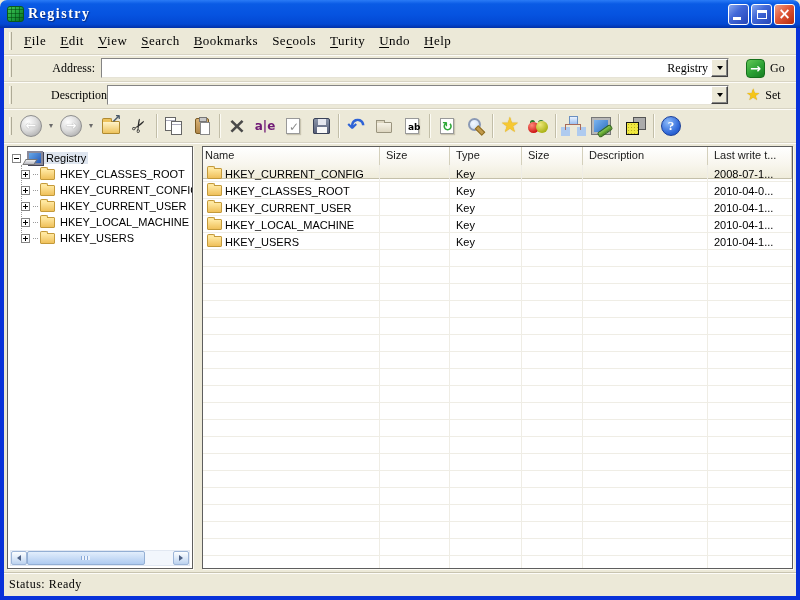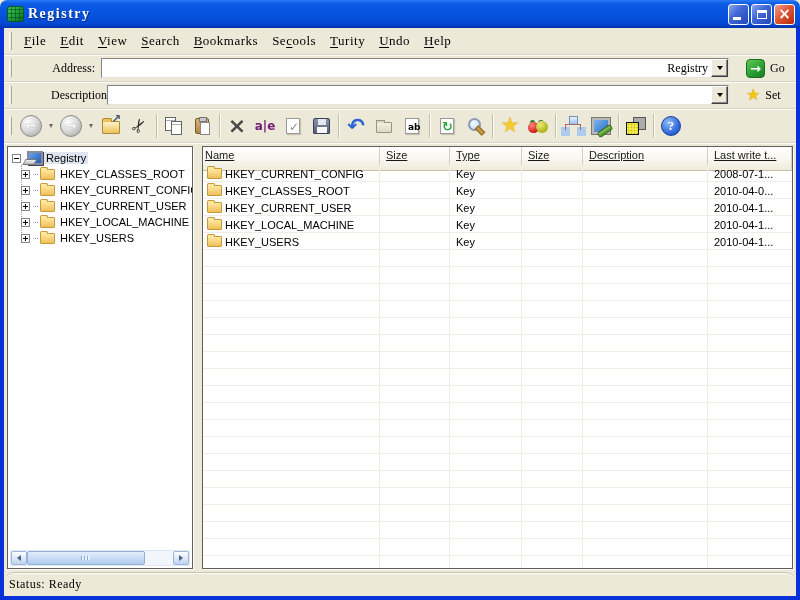--- a/index.html
+++ b/index.html
@@ -161,39 +161,39 @@
   .sb-right i{width:0;height:0;border-top:3px solid transparent;border-bottom:3px solid transparent;border-left:4px solid #4D6185;}
   .sb-track{flex:1;position:relative;}
   .sb-thumb{position:absolute;left:0;top:0;bottom:0;width:118px;border:1px solid #93AFD4;border-radius:2px;
     background:linear-gradient(#E2EEFC,#AFCBF0);}
   .sb-thumb::after{content:"";position:absolute;left:50%;top:4px;bottom:4px;width:9px;margin-left:-5px;
     background:repeating-linear-gradient(90deg,#89A9D8 0 1px,#EAF2FC 1px 3px);}
   .sb-right{margin-left:auto;}
 
   
   .list-head{display:flex;height:18px;}
-  .hcell{height:24px;background:linear-gradient(#FFFFFF,#F8F6EE 55%,#EFECDB);
+  .hcell{height:32px;background:linear-gradient(#FFFFFF,#F8F6EE 55%,#EFECDB);
     border-right:1px solid #D4D0BC;border-bottom:1px solid #C4C0AA;
-    font-size:11px;color:#1A1A1A;padding:2px 0 0 6px;white-space:nowrap;overflow:hidden;flex:none;text-decoration:underline;}
+    font-size:11px;color:#1A1A1A;padding:2px 0 0 6px;white-space:nowrap;overflow:hidden;flex:none;}
   .list-body{position:absolute;left:0;right:0;top:18px;bottom:0;
     background-image:repeating-linear-gradient(180deg,transparent 0 16px,#EFEDE5 16px 17px);}
   .vline{position:absolute;top:0;bottom:0;width:1px;background:#EFEDE5;}
   .lrow{display:flex;height:17px;align-items:center;font-size:11px;color:#000;}
   .lcell{flex:none;padding-left:6px;white-space:nowrap;overflow:hidden;height:17px;display:flex;align-items:center;}
   .c-name{width:177px;padding-left:2px;}
   .c-data{width:70px;}
   .c-type{width:72px;}
   .c-size{width:61px;}
   .c-desc{width:125px;}
   .c-last{flex:1;}
 
   
   .statusbar{position:absolute;left:0;right:0;bottom:0;height:24px;border-top:1px solid #C8C4B0;
     box-shadow:inset 0 1px 0 #FDFCF8;display:flex;align-items:center;
-    font:12px "Liberation Serif","DejaVu Serif",serif;color:#000;padding-left:5px;letter-spacing:.5px;border-radius:10px;}
+    font:12px "Liberation Serif","DejaVu Serif",serif;color:#000;padding-left:5px;letter-spacing:.5px;}
 </style>
 </head>
 <body>
 
 <div class="window">
 
   <div class="titlebar">
     <span class="app-icon"></span>
     <span class="title-text">Registry</span>
     <span class="winbtns">

